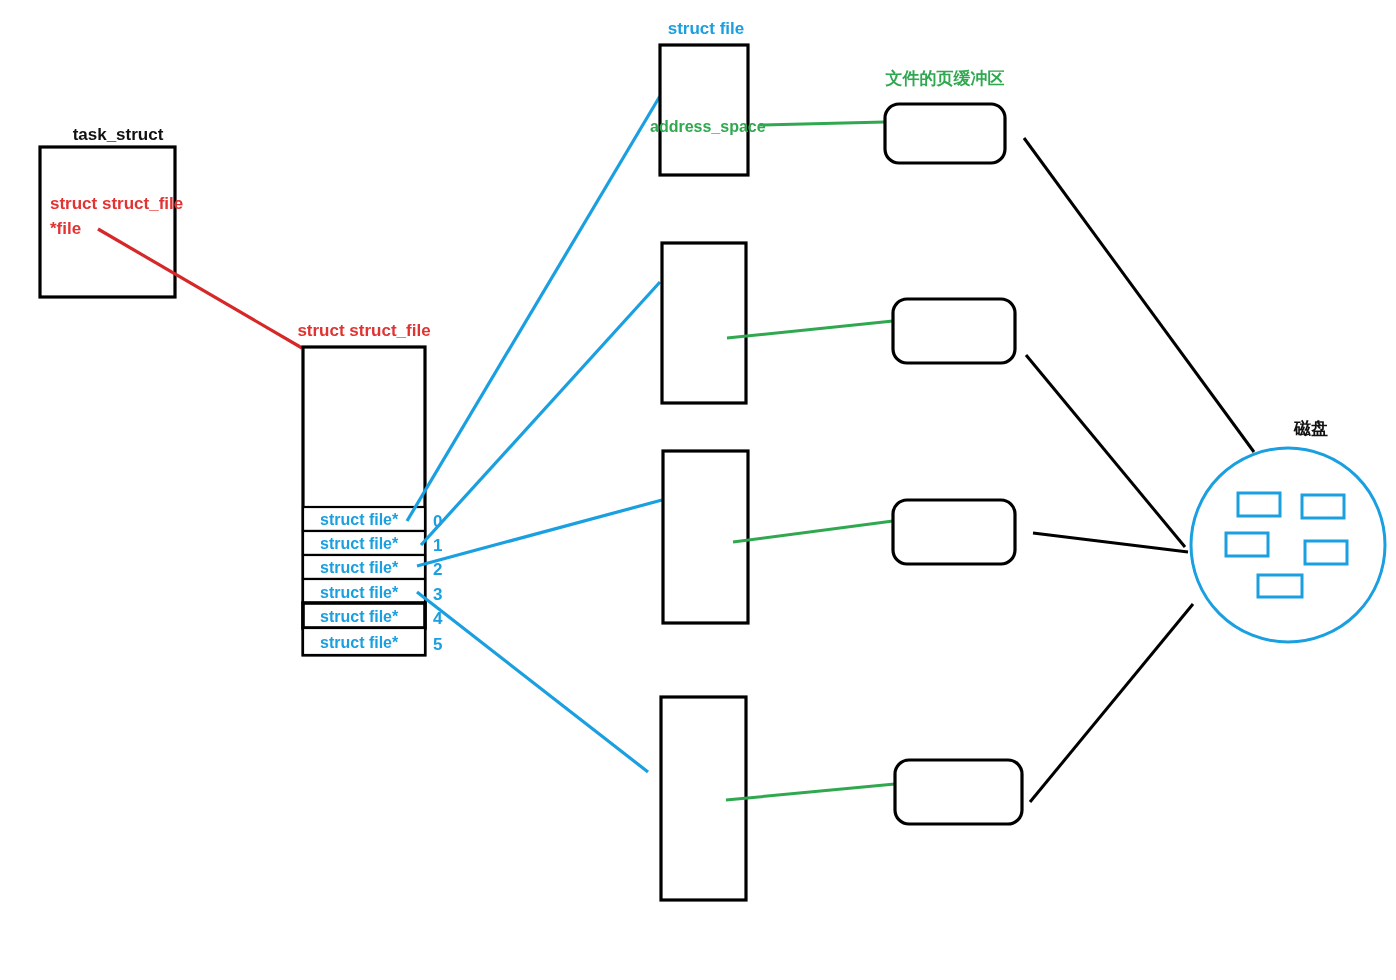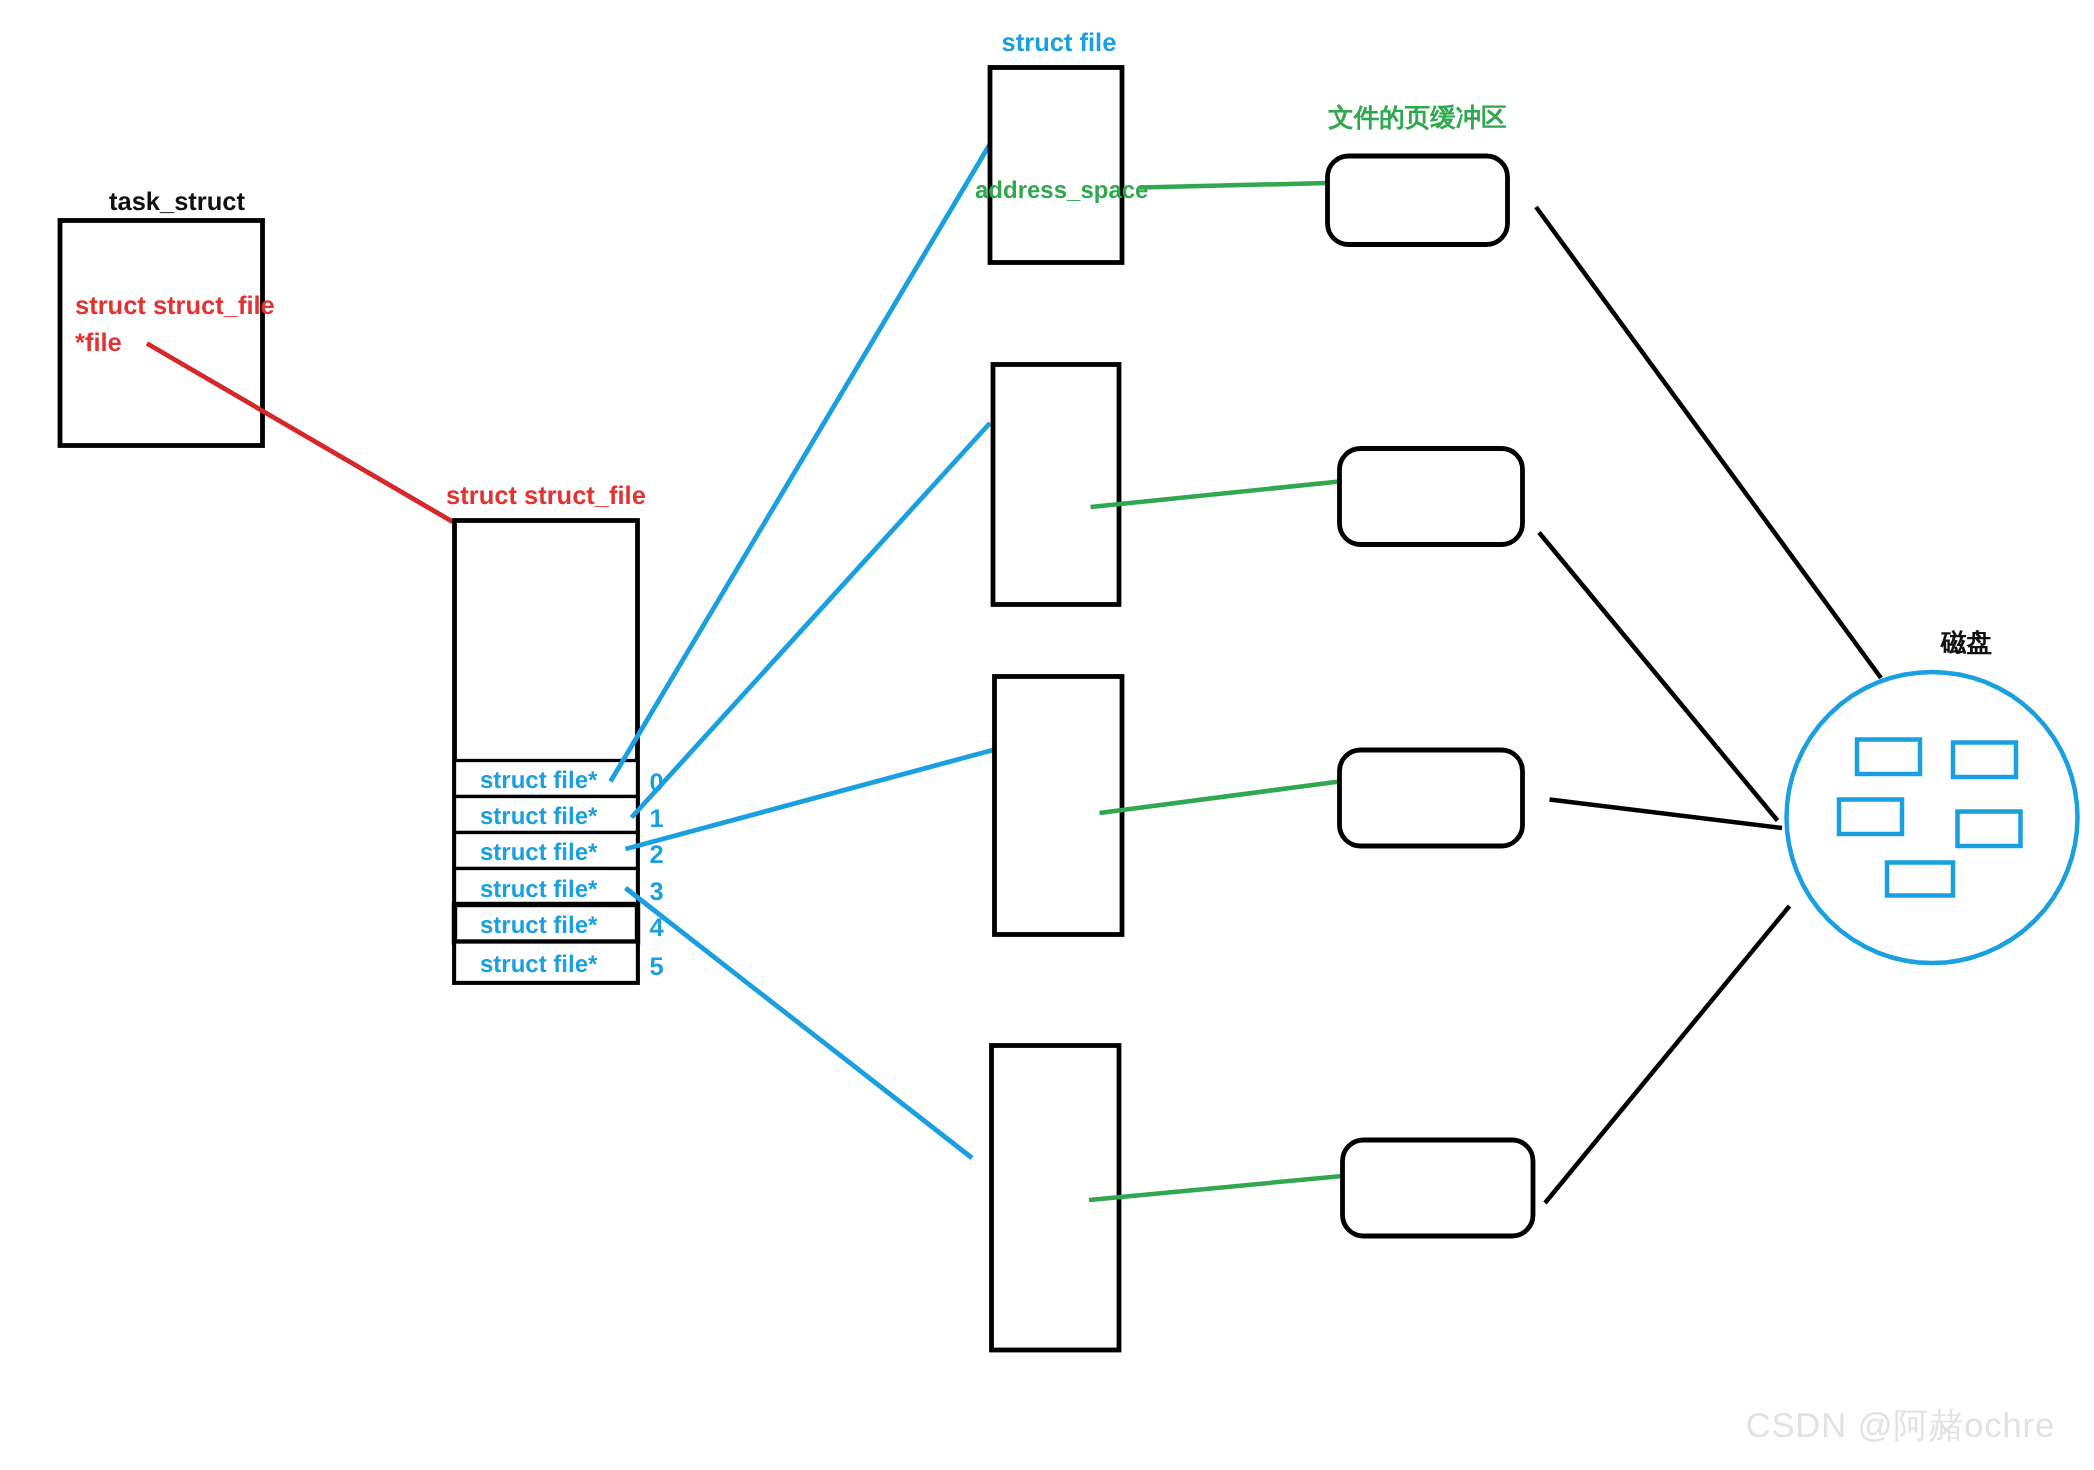--- a/index.html
+++ b/index.html
@@ -147,15 +147,14 @@
     <text class="lbl lbl-black" x="1311" y="434" font-size="17" text-anchor="middle">磁盘</text>
     <circle class="disk-circle" cx="1288" cy="545" r="97"></circle>
     <rect class="disk-block" x="1238" y="493" width="42" height="23"></rect>
     <rect class="disk-block" x="1302" y="495" width="42" height="23"></rect>
     <rect class="disk-block" x="1226" y="533" width="42" height="23"></rect>
     <rect class="disk-block" x="1305" y="541" width="42" height="23"></rect>
     <rect class="disk-block" x="1258" y="575" width="44" height="22"></rect>
 
   </svg>
 
-  <div class="watermark">CSDN @阿赭ochre</div>
 
 </div>
 
 </body></html>

